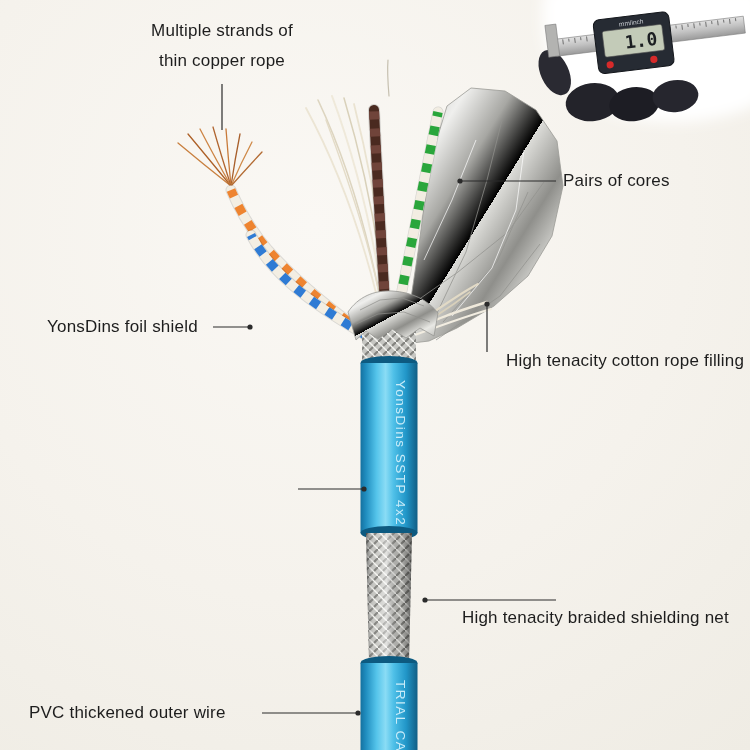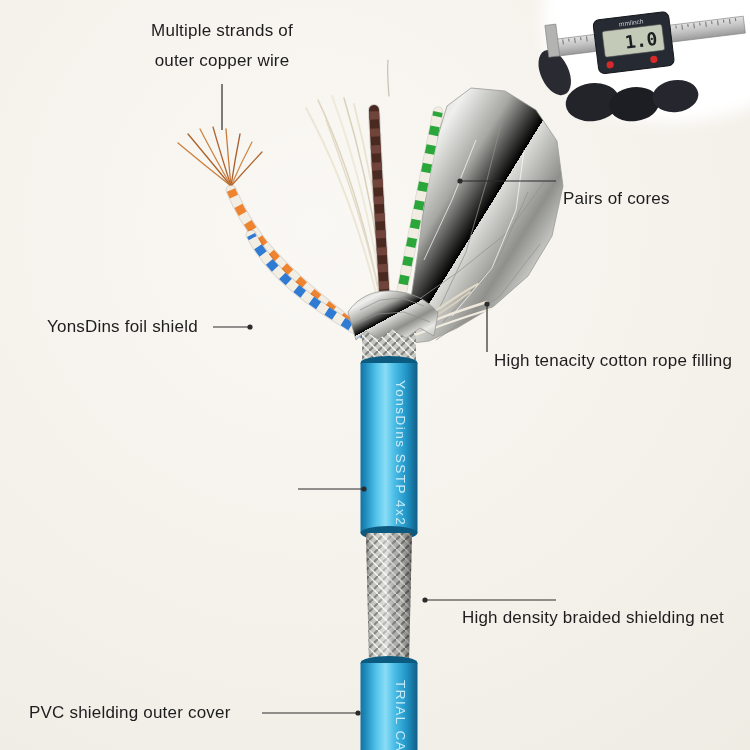--- a/index.html
+++ b/index.html
@@ -203,27 +203,27 @@
       </g>
       <g>
         <line x1="262" y1="713" x2="357" y2="713"></line>
         <circle cx="358" cy="713" r="2.6" stroke="none"></circle>
       </g>
     </g>
   </svg>
 
   <div class="label twoline" style="left:116px; top:16px; width:212px;">
     <div>Multiple strands of</div>
-    <div>outer copper wire</div>
+    <div>thin copper rope</div>
   </div>
 
-  <div class="label" style="left:563px; top:189px;">Pairs of cores</div>
+  <div class="label" style="left:563px; top:171px;">Pairs of cores</div>
 
   <div class="label" style="left:47px; top:317px;">YonsDins foil shield</div>
 
-  <div class="label" style="left:494px; top:351px;">High tenacity cotton rope filling</div>
-
-
-  <div class="label" style="left:462px; top:608px;">High density braided shielding net</div>
-
-  <div class="label" style="left:29px; top:703px;">PVC shielding outer cover</div>
+  <div class="label" style="left:506px; top:351px;">High tenacity cotton rope filling</div>
+
+
+  <div class="label" style="left:462px; top:608px;">High tenacity braided shielding net</div>
+
+  <div class="label" style="left:29px; top:703px;">PVC thickened outer wire</div>
 
 </div>
 
 </body></html>

